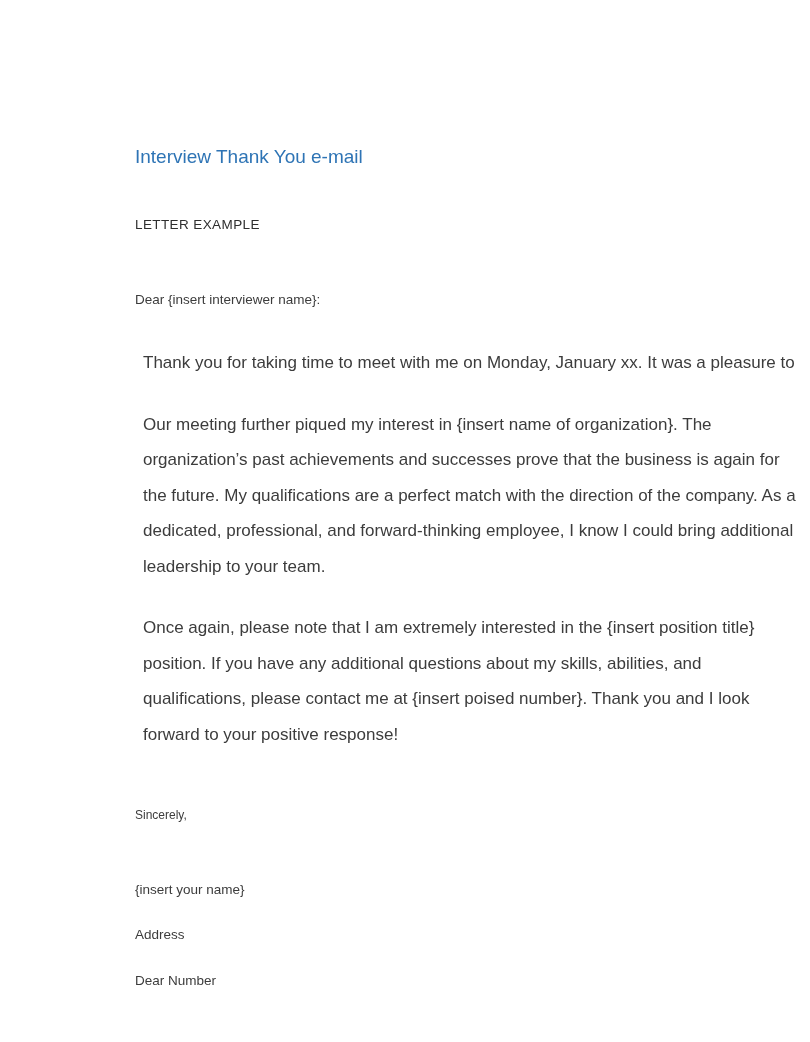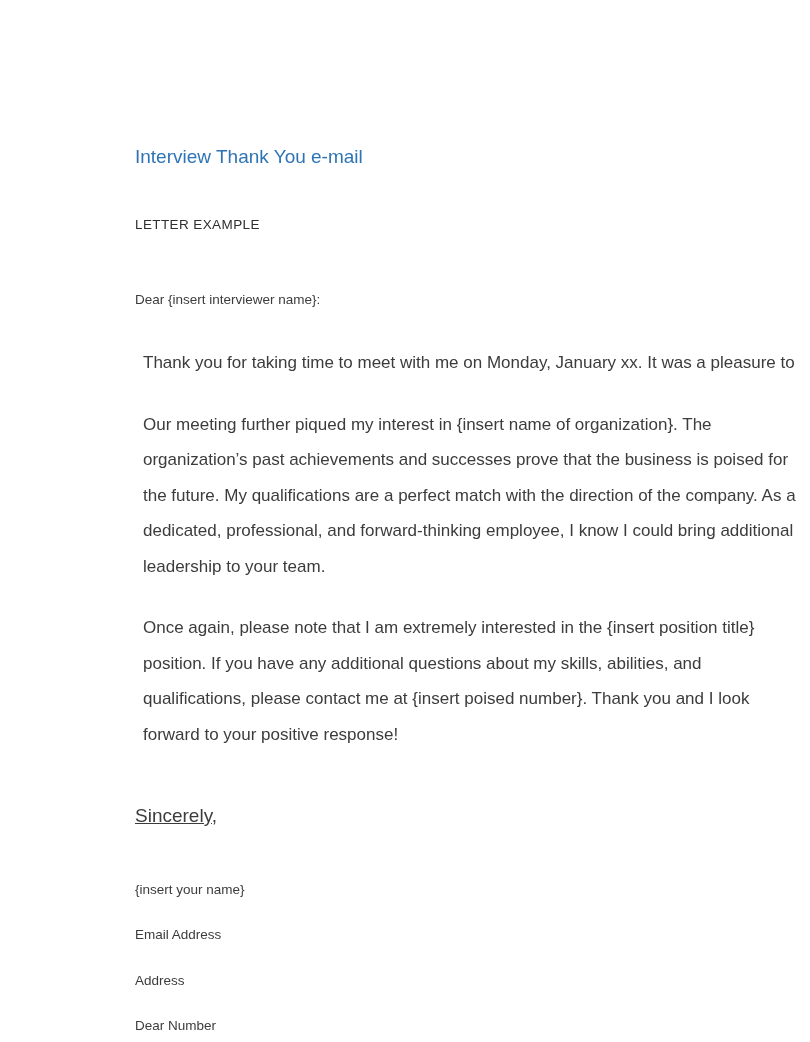--- a/index.html
+++ b/index.html
@@ -44,25 +44,24 @@
     white-space: nowrap;
   }
   .para {
     font-size: 17px;
     line-height: 19.5px;
     margin-bottom: 10px;
   }
   .para .line { white-space: nowrap; }
   .para.last { margin-bottom: 38px; }
   .closing {
-    font-size: 19px;
+    font-size: 12px;
     line-height: 19.5px;
     margin-bottom: 38px;
     white-space: nowrap;
-    text-decoration: underline;
   }
   .sig-line {
     font-size: 13.5px;
     line-height: 19.5px;
     margin-bottom: 10px;
     white-space: nowrap;
   }
 </style>
 </head>
 <body>
@@ -75,34 +74,33 @@
     <div class="doc-subtitle">LETTER EXAMPLE</div>
 
     <div class="salutation">Dear {insert interviewer name}:</div>
 
     <div class="para">
       <div class="line">Thank you for taking time to meet with me on Monday, January xx. It was a pleasure to</div>
     </div>
 
     <div class="para">
       <div class="line">Our meeting further piqued my interest in {insert name of organization}. The</div>
-      <div class="line">organization’s past achievements and successes prove that the business is poised for</div>
+      <div class="line">organization’s past achievements and successes prove that the business is again for</div>
       <div class="line">the future. My qualifications are a perfect match with the direction of the company. As a</div>
       <div class="line">dedicated, professional, and forward-thinking employee, I know I could bring additional</div>
       <div class="line">leadership to your team.</div>
     </div>
 
     <div class="para last">
       <div class="line">Once again, please note that I am extremely interested in the {insert position title}</div>
       <div class="line">position. If you have any additional questions about my skills, abilities, and</div>
       <div class="line">qualifications, please contact me at {insert poised number}. Thank you and I look</div>
       <div class="line">forward to your positive response!</div>
     </div>
 
     <div class="closing">Sincerely,</div>
 
     <div class="sig-line">{insert your name}</div>
-    <div class="sig-line">Email Address</div>
     <div class="sig-line">Address</div>
     <div class="sig-line">Dear Number</div>
 
   </div>
 </div>
 
 </body></html>

